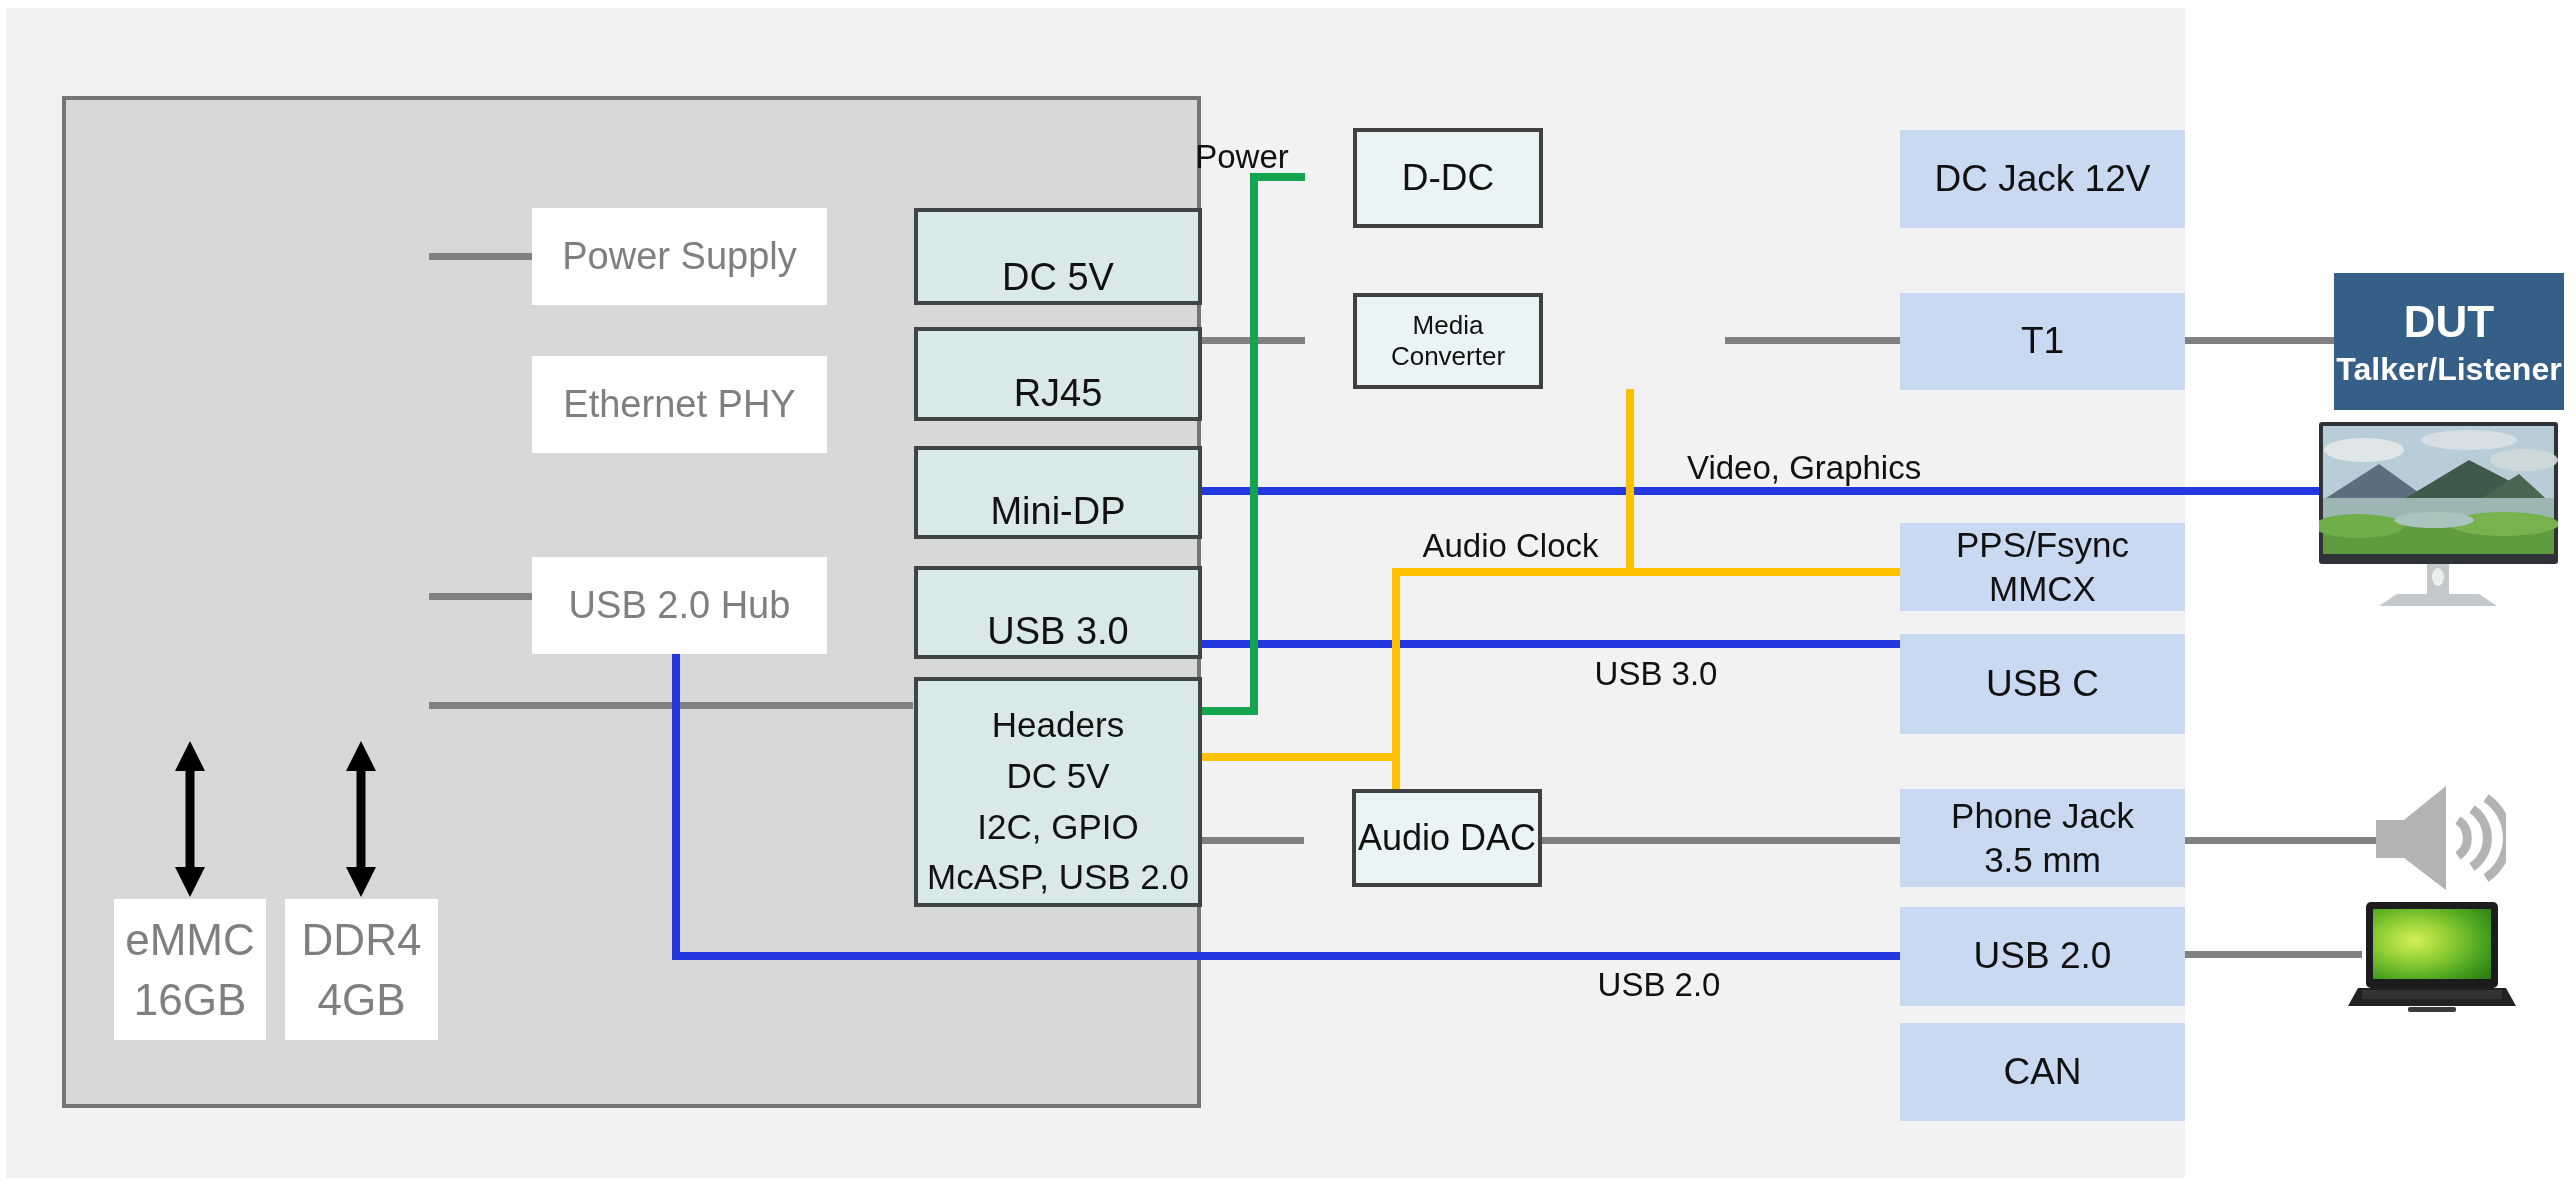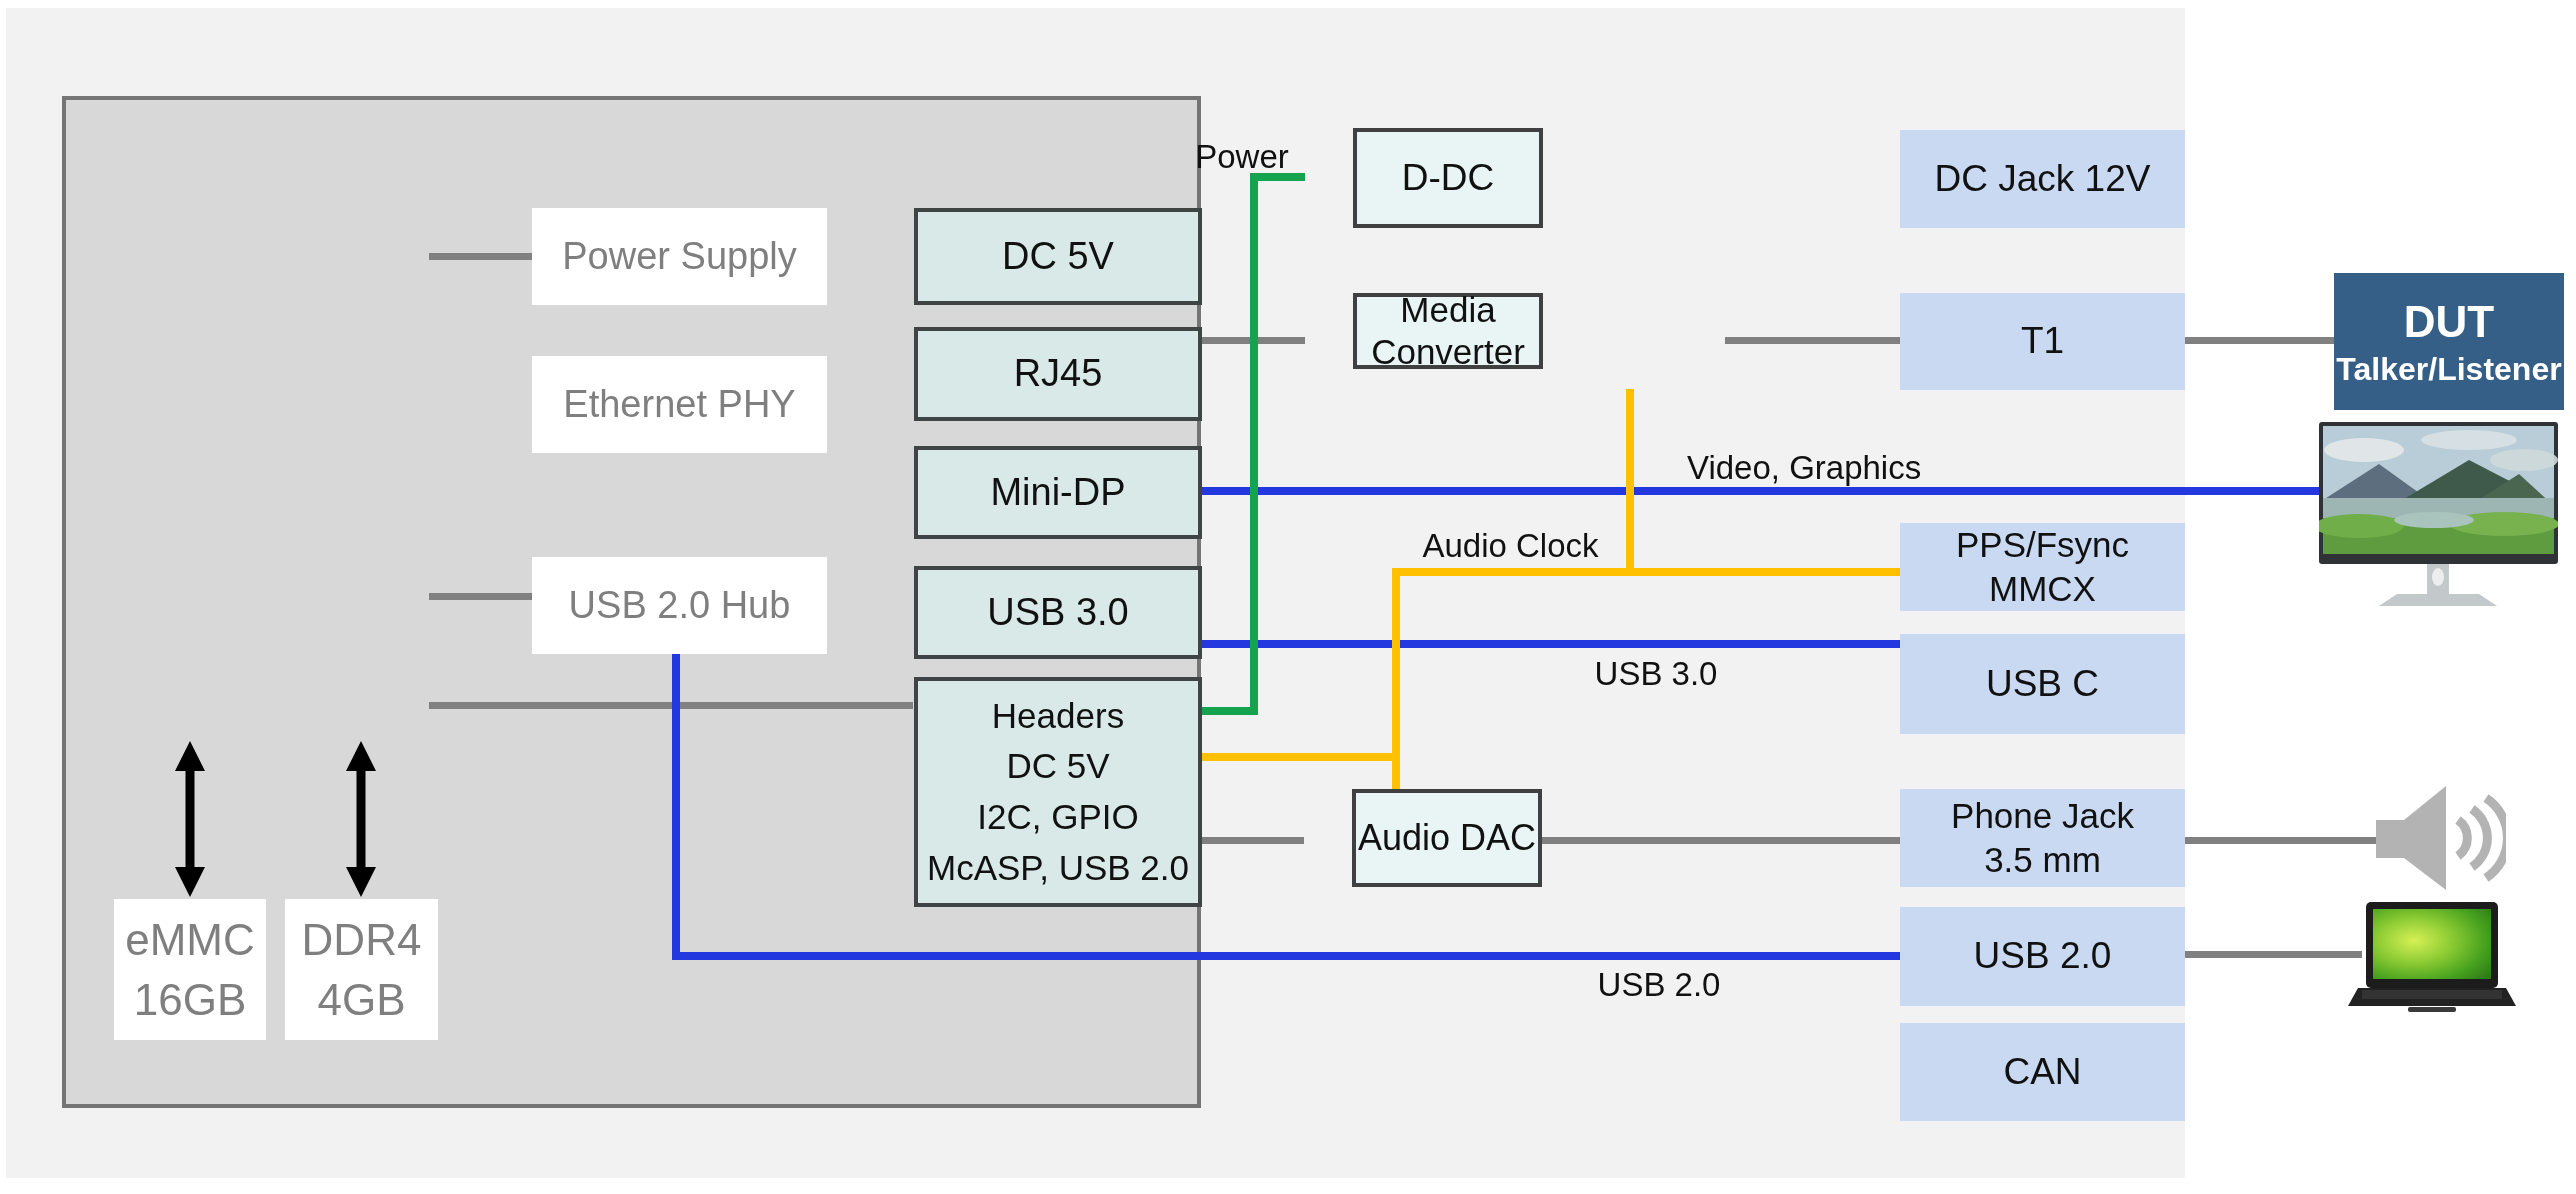--- a/index.html
+++ b/index.html
@@ -13,21 +13,21 @@
   html,body{margin:0;padding:0;background:#ffffff;}
   body{font-family:"Liberation Sans",sans-serif;color:var(--ink);}
   #canvas{position:relative;width:2576px;height:1194px;background:#ffffff;overflow:hidden;}
   .bg{position:absolute;background:var(--page_bg);}
   .box{position:absolute;box-sizing:border-box;display:flex;flex-direction:column;
        align-items:center;justify-content:center;text-align:center;line-height:1.25;}
   .board{background:var(--board_fill);border:4px solid var(--board_border);}
   .soc{background:var(--soc_fill);color:#ffffff;font-size:52px;letter-spacing:1px;}
   .module{background:#ffffff;color:var(--muted_text);font-size:38px;}
   .mem{background:#ffffff;color:var(--muted_text);font-size:44px;line-height:1.35;text-align:right;}
-  .conn{background:var(--connector_fill);border:4px solid var(--connector_border);font-size:38px;}
+  .conn{background:var(--connector_fill);border:4px solid var(--connector_border);font-size:38px;justify-content:flex-end;}
   .hdr{font-size:35px;line-height:1.45;}
   .comp{background:var(--component_fill);border:4px solid var(--component_border);font-size:37px;line-height:1.2;margin-left:48px;}
   .io{background:var(--io_fill);font-size:37px;line-height:1.25;}
   .dut{background:var(--soc_fill);color:#ffffff;font-weight:bold;}
   .dut .l1{font-size:44px;}
   .dut .l2{font-size:32px;}
   .wire{position:absolute;}
   .wlabel{position:absolute;font-size:33px;color:var(--ink);text-align:center;white-space:nowrap;}
   svg{display:block;}
 </style>
@@ -112,21 +112,21 @@
   <div class="box conn hdr" style="left:914px;top:677px;width:288px;height:230px;">
     <span>Headers</span>
     <span>DC 5V</span>
     <span>I2C, GPIO</span>
     <span>McASP, USB 2.0</span>
   </div>
 
   <div class="box comp" style="left:1305px;top:128px;width:190px;height:100px;">
     <span>D-DC</span>
   </div>
-  <div class="box comp" style="left:1305px;top:293px;width:190px;height:76px;font-size:35px;">
+  <div class="box comp" style="left:1305px;top:293px;width:190px;height:96px;font-size:26px;">
     <span>Media</span>
     <span>Converter</span>
   </div>
   <div class="box comp" style="left:1304px;top:789px;width:190px;height:98px;font-size:36px;">
     <span>Audio DAC</span>
   </div>
 
   <div class="box io" style="left:1900px;top:130px;width:285px;height:98px;">
     <span>DC Jack 12V</span>
   </div>

